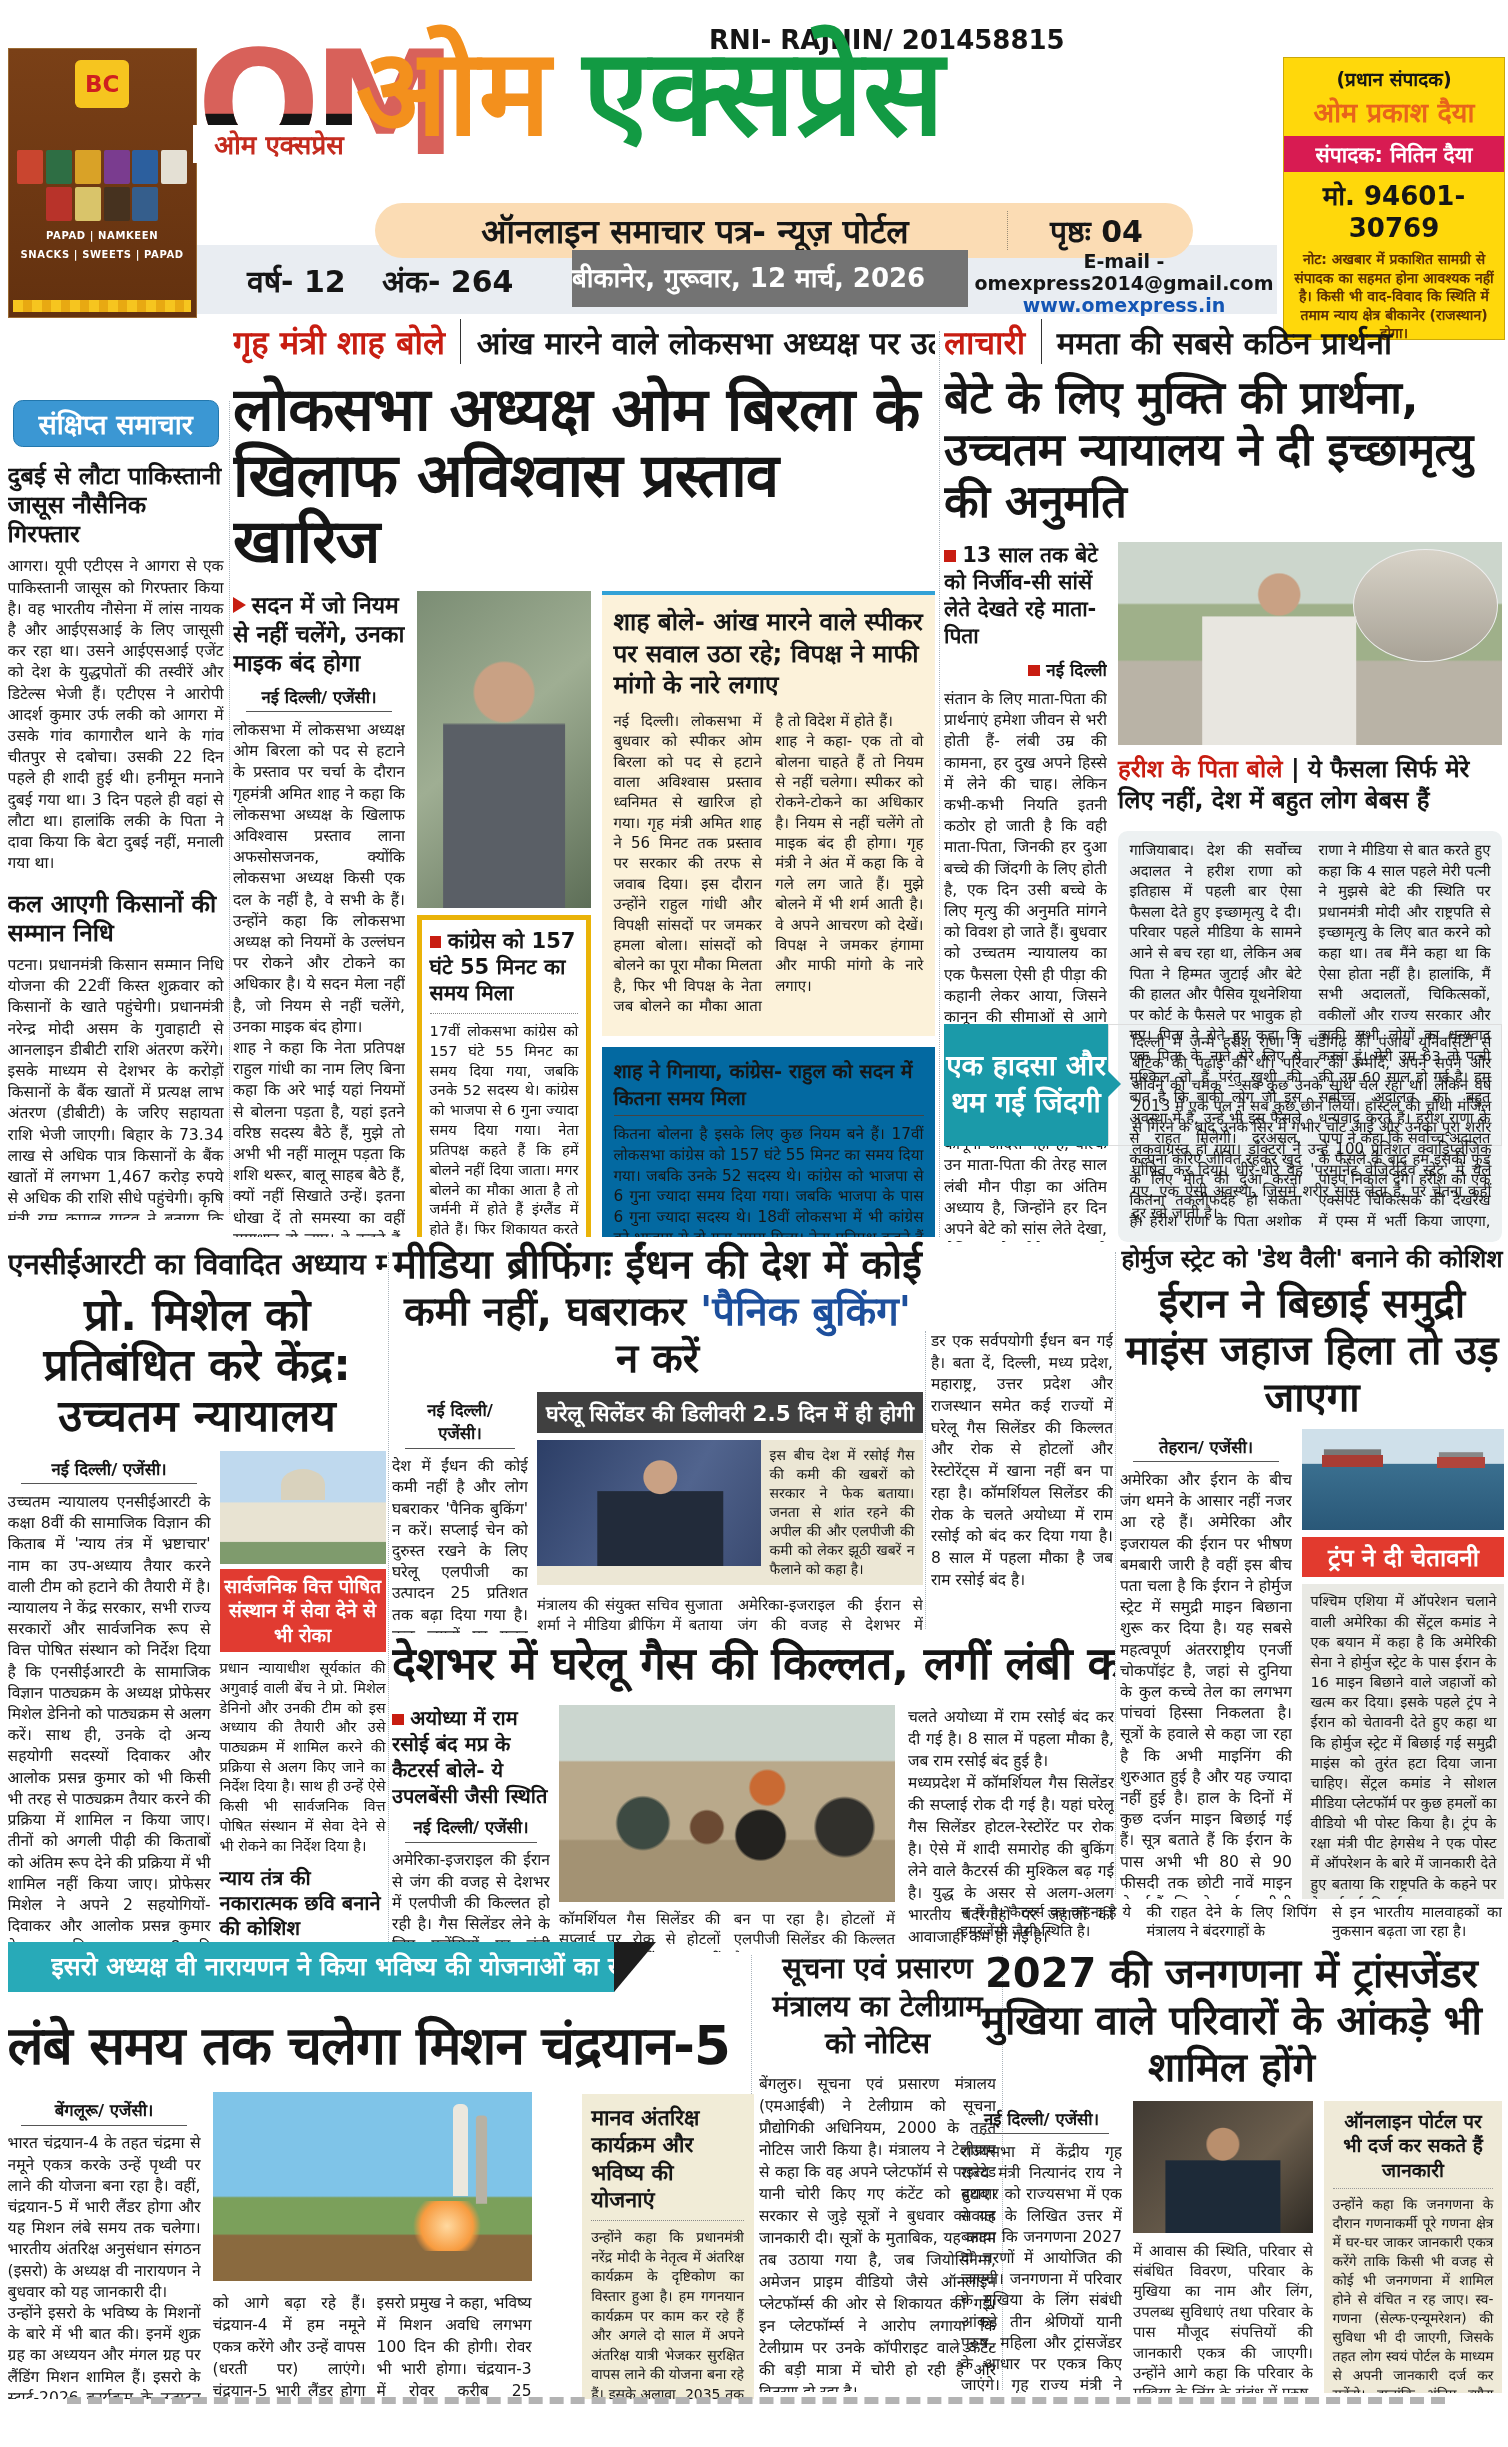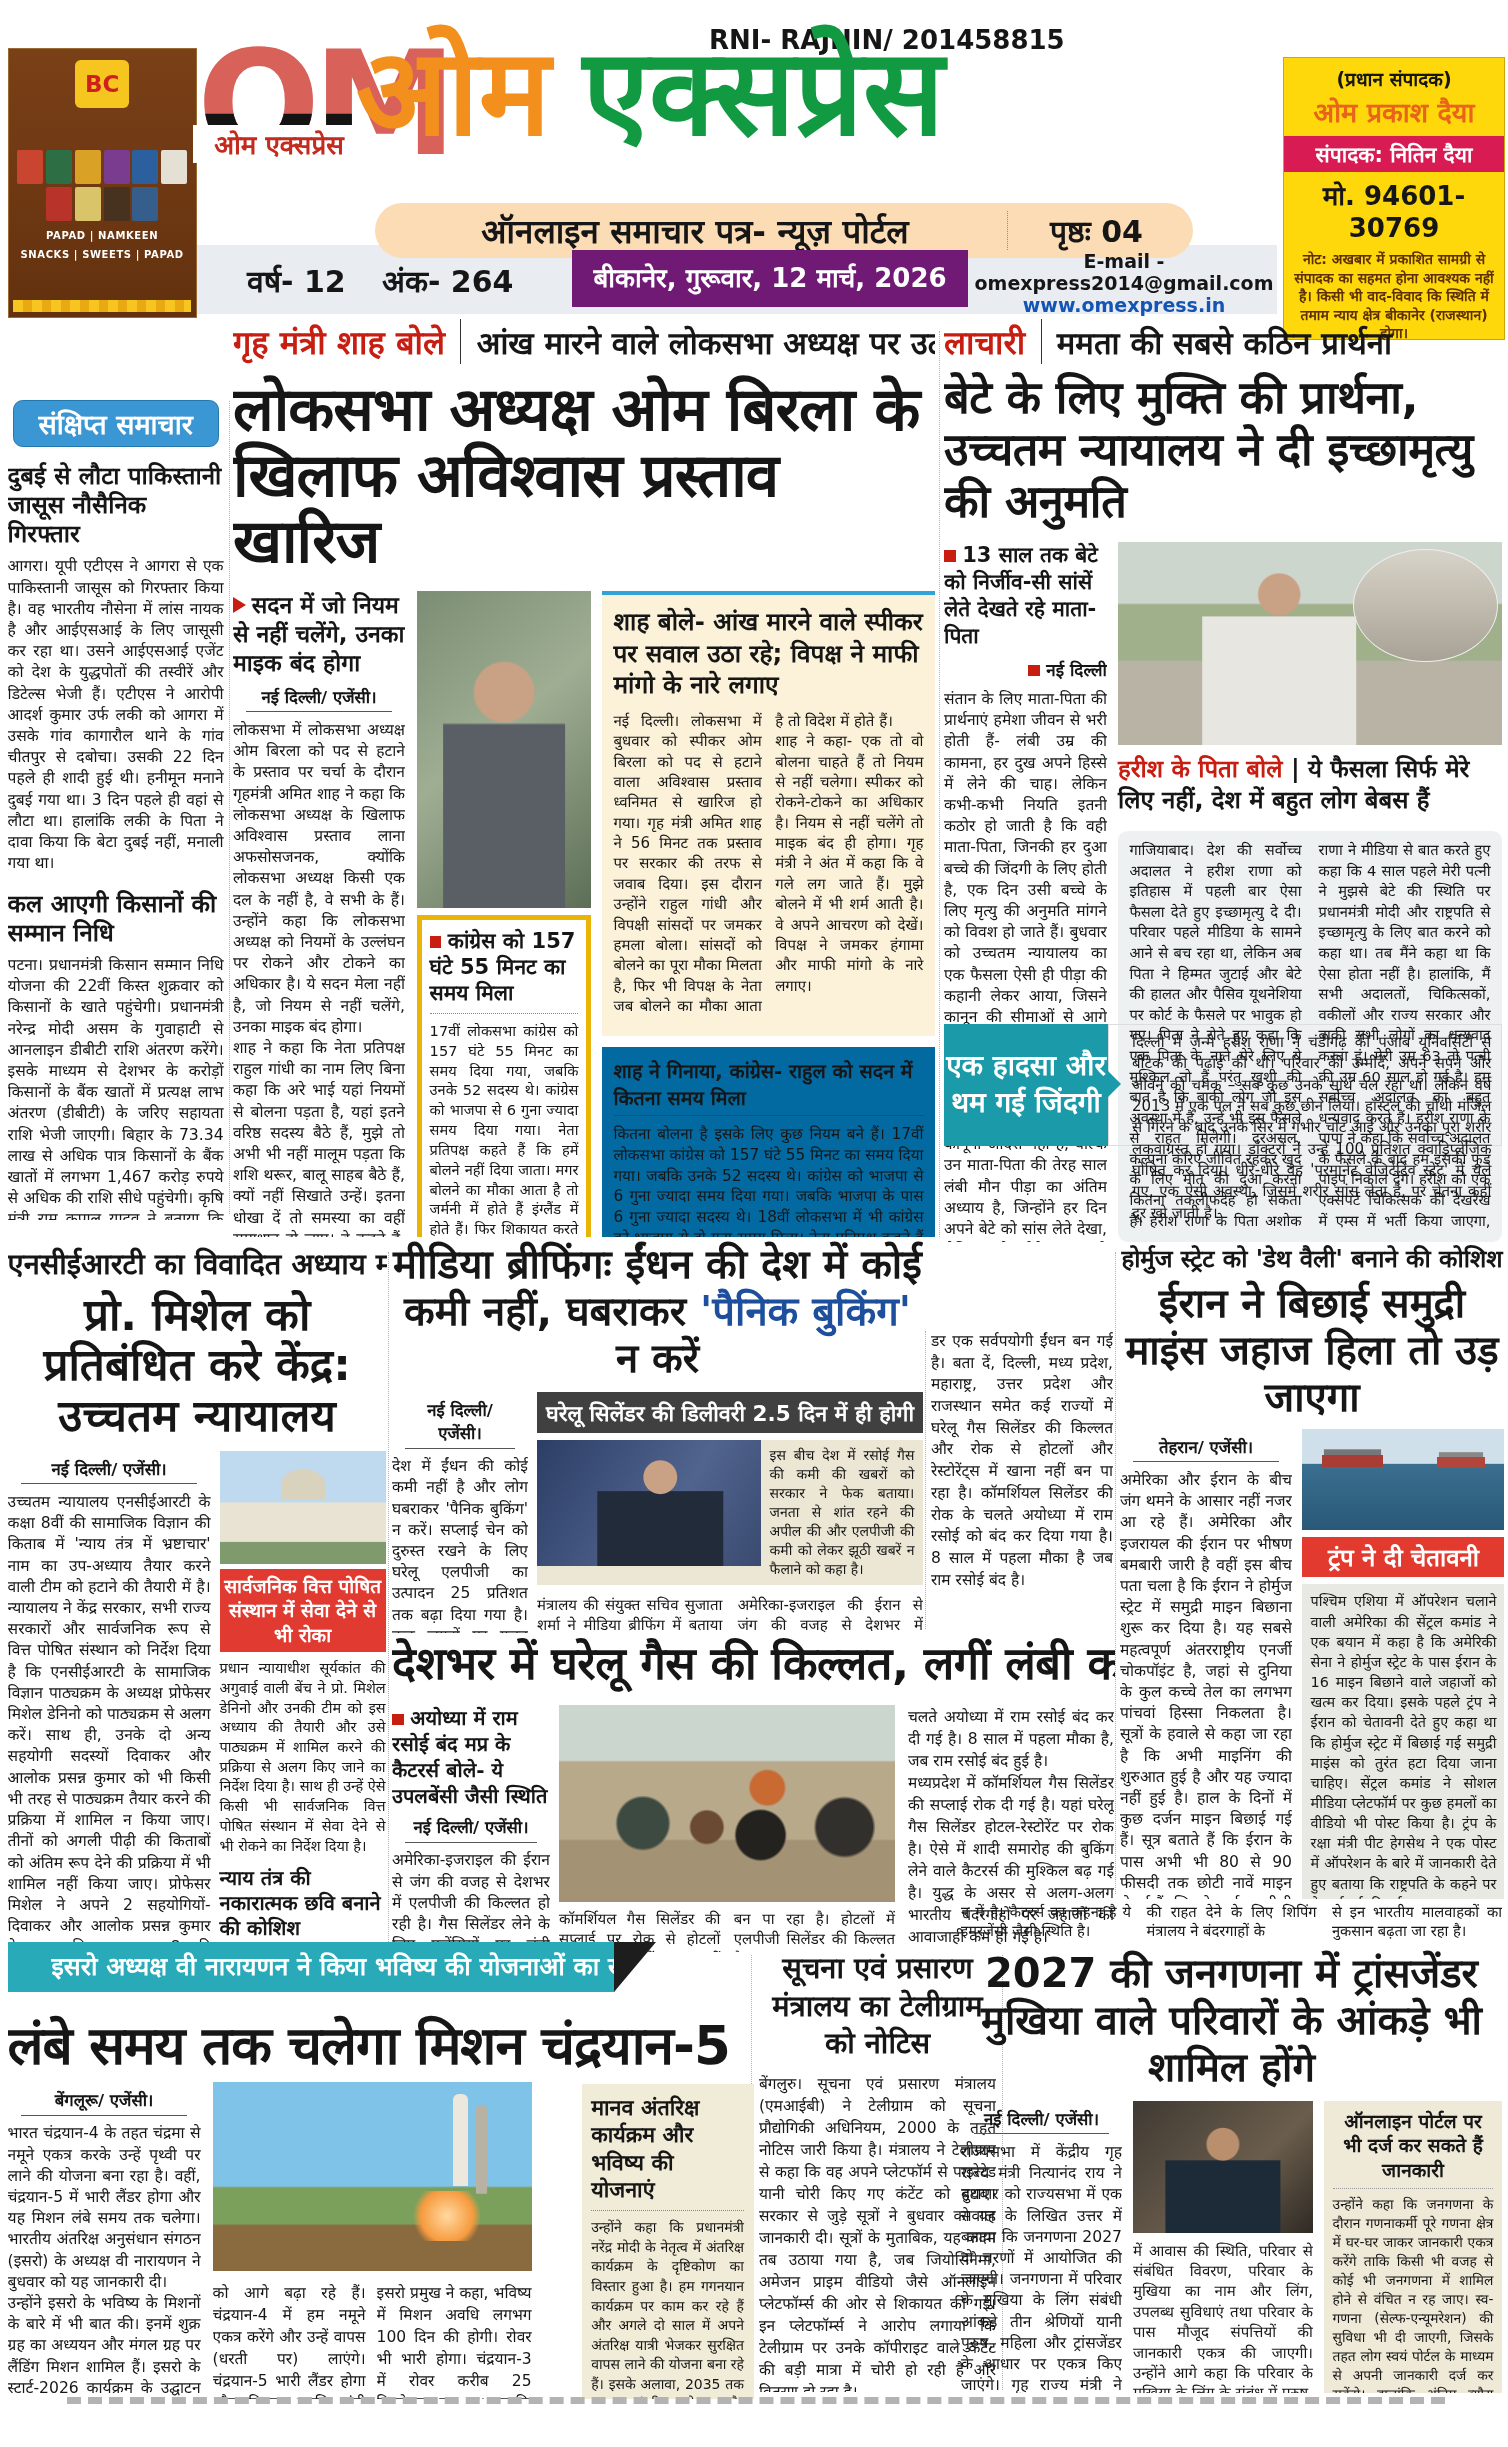--- a/index.html
+++ b/index.html
@@ -39,22 +39,22 @@
   .masthead{left:356px;top:32.5px;white-space:nowrap;line-height:1;}
   .mh1{font-size:120px;font-weight:900;color:#f3901d;}
   .mh2{font-size:120px;font-weight:900;color:#129a43;margin-left:27px;}
   .pill{left:375px;top:203px;width:818px;height:55px;background:#fbdcb4;border-radius:28px;
       display:flex;align-items:center;padding:0 25px;}
   .pill-tag{flex:1;text-align:center;font-weight:bold;font-size:33px;}
   .pill-sep{border-left:1.9px dotted #9a8d77;height:70%;margin:0 17px;}
   .pill-page{width:143px;text-align:center;font-weight:bold;font-size:30px;}
   .yr{left:247px;top:260px;font-size:30px;font-weight:bold;}
   .iss{left:382px;top:260px;font-size:30px;font-weight:bold;}
-  .dateband{left:572px;top:250px;width:396px;height:57px;background:#701a75;color:#fff;
-      text-align:center;line-height:57px;font-weight:bold;font-size:26px;}
+  .dateband{left:572px;top:250px;width:396px;height:57px;background:#737373;color:#fff;
+      text-align:left;line-height:57px;font-weight:bold;font-size:26px;}
   .emailblk{left:973px;top:250px;width:302px;text-align:center;}
   .em1{font-weight:bold;font-size:19px;}
   .em2{font-weight:bold;font-size:19px;color:#1355b4;}
   .editorbox{left:1283px;top:57px;width:222px;height:283px;background:#ffd80b;
       border:1px solid #caa70a;text-align:center;padding:7.6px;}
   .ed-role{font-size:19px;font-weight:bold;}
   .ed-chief{font-size:27px;font-weight:bold;color:#e8641b;margin-top:1.9px;}
   .ed-strip{background:#d81b52;color:#fff;font-weight:bold;font-size:21px;margin:5.7px -7.6px;padding:3.8px 0;}
   .ed-mob{font-size:26px;font-weight:bold;margin-top:3.8px;}
   .ed-note{font-size:14px;font-weight:bold;color:#5d2f05;line-height:1.32;margin-top:6.7px;}
@@ -172,21 +172,21 @@
       font-size:15px;text-align:justify;}
   .gaB{position:absolute;left:516px;top:0;width:206px;height:247px;font-size:15.5px;
       text-align:justify;white-space:pre-line;overflow:hidden;}
   
   .isro{left:7.6px;top:1942px;width:746px;height:457px;overflow:hidden;}
   .isro-ban{position:relative;width:639px;height:50px;background:#28aab8;color:#fff;font-weight:bold;
       font-size:25px;line-height:50px;padding-left:44px;white-space:nowrap;overflow:hidden;
       clip-path:polygon(0 0,100% 0,calc(100% - 32.5px) 100%,0 100%);}
   .ban-tri{position:absolute;left:606px;top:0;width:0;height:0;border-top:50px solid #1d1d1d;border-right:42px solid transparent;}
   .isro-h{font-size:53px;font-weight:900;white-space:nowrap;margin-top:15.3px;letter-spacing:-1px;}
-  .isro-cols{position:relative;margin-top:2px;height:336px;}
+  .isro-cols{position:relative;margin-top:12px;height:336px;}
   .isA{position:absolute;left:0;top:0;width:193px;height:336px;overflow:hidden;}
   .ph-rocket{position:absolute;left:205px;top:0;width:319px;height:189px;
       background:linear-gradient(#7fc4e8 0 55%,#7ba05b 56% 75%,#8a6a3f 76%);}
   .ph-rocket:before{content:"";position:absolute;right:20%;top:6%;width:15.3px;height:92px;background:#ece8de;border-radius:5.7px 5.7px 0 0;box-shadow:21px 9.6px 0 -1.9px #b8b2a4;}
   .ph-rocket:after{content:"";position:absolute;right:14%;bottom:16%;width:80px;height:50px;
       background:radial-gradient(circle,#ffd9a0,#f79b3f 55%,transparent 72%);}
   .isB{position:absolute;left:205px;top:199px;width:153px;height:138px;font-size:15.5px;text-align:justify;overflow:hidden;}
   .isC{position:absolute;left:369px;top:199px;width:155px;height:138px;font-size:15.5px;text-align:justify;overflow:hidden;}
   .isbox{position:absolute;left:574px;top:1.9px;width:172px;height:335px;background:#f1ecd7;padding:9.6px;overflow:hidden;}
   .isbox-t{font-size:21.5px;font-weight:bold;line-height:1.28;border-bottom:1.9px dotted #888;padding-bottom:5.7px;}

